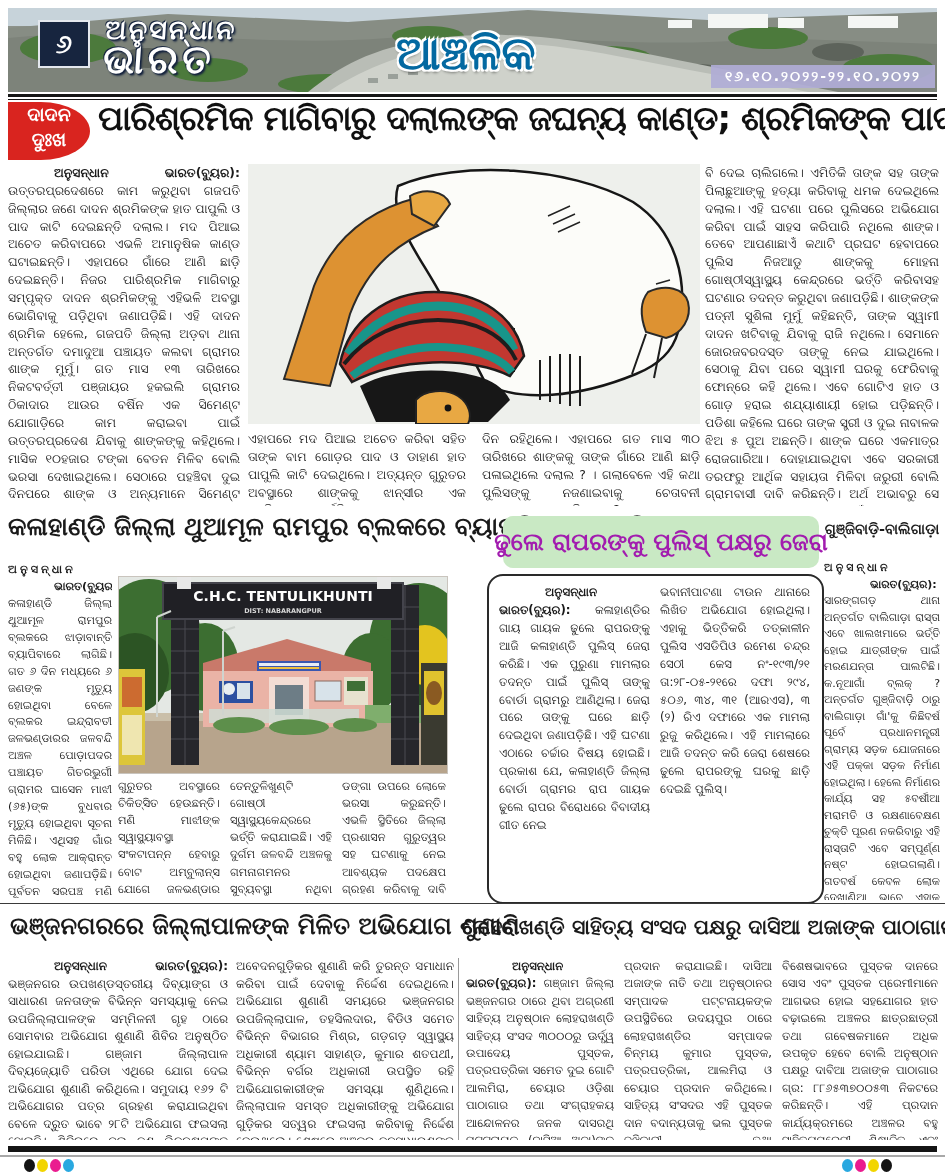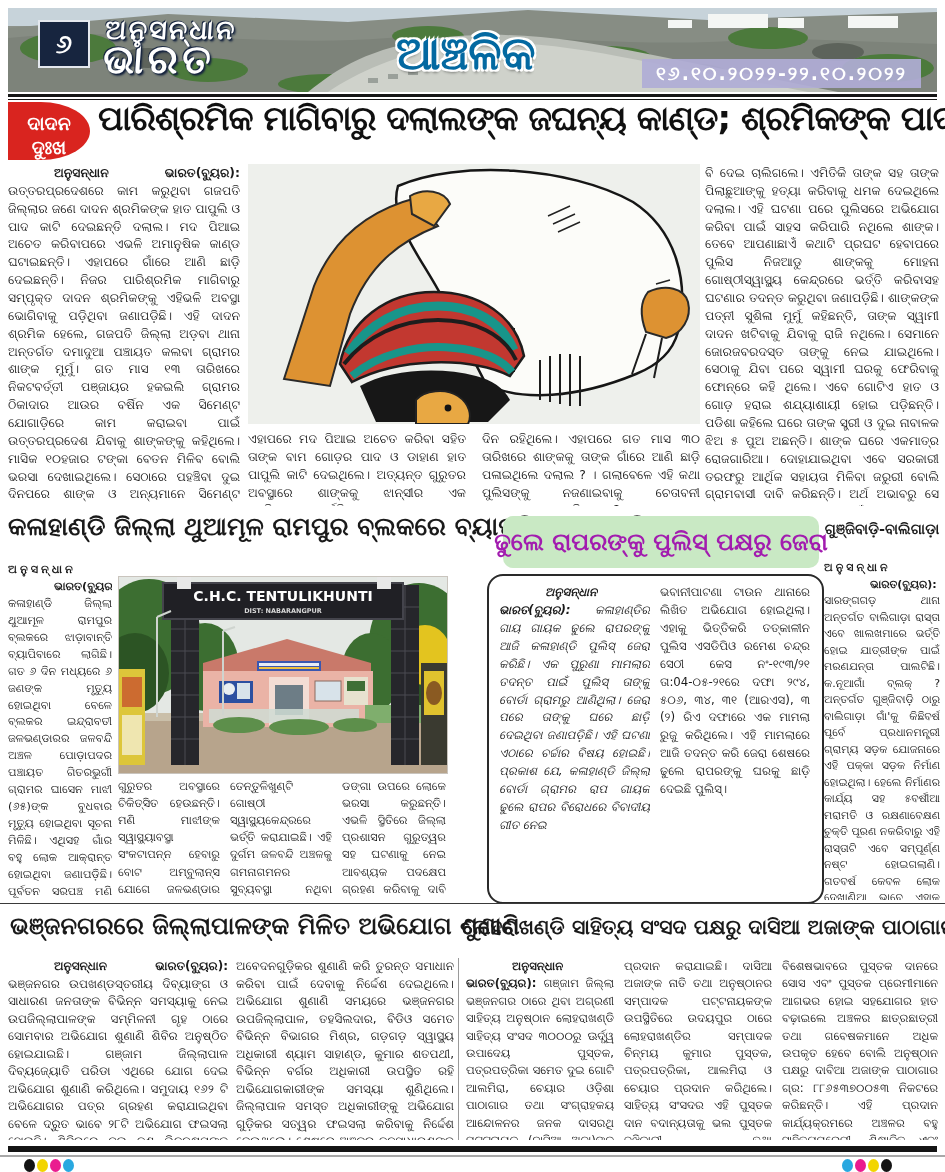--- a/index.html
+++ b/index.html
@@ -10,28 +10,28 @@
   .banner svg{display:block;}
   .pagenum{position:absolute;left:30px;top:12px;width:48px;height:44px;background:#17253f;
            border:2px solid #e4e8ee;color:#fff;font-size:26px;font-weight:bold;
            display:flex;align-items:center;justify-content:center;}
   .masthead{position:absolute;left:96px;top:8px;color:#fff;font-weight:bold;line-height:1;
             text-shadow:1px 1px 0 #17253f,2px 2px 2px #17253f,-1px -1px 0 #17253f;transform:skewX(-4deg);}
   .masthead .l1{font-size:27px;letter-spacing:2px;}
   .masthead .l2{font-size:40px;margin-top:-4px;letter-spacing:4px;}
   .section-name{position:absolute;left:388px;top:18px;font-size:46px;font-weight:bold;color:#0369a1;
       text-shadow:-2px -2px 0 #fff,2px -2px 0 #fff,-2px 2px 0 #fff,2px 2px 0 #fff,0 3px 3px rgba(0,0,0,.45);}
-  .datebox{position:absolute;right:16px;bottom:4px;background:rgba(176,172,214,.92);color:#fff;
-           font-weight:bold;font-size:19px;letter-spacing:2px;padding:3px 14px;}
+  .datebox{position:absolute;right:2px;bottom:4px;background:rgba(176,172,214,.92);color:#fff;
+           font-weight:bold;font-size:14px;letter-spacing:2px;padding:3px 14px;}
   .dblrule{position:absolute;left:8px;top:94px;width:929px;height:2px;
            border-top:3px solid #161616;border-bottom:1px solid #161616;}
   
   .kicker{position:absolute;left:8px;top:102px;width:82px;height:58px;background:#d9241f;color:#fff;
           font-weight:bold;font-size:19px;line-height:1.3;text-align:center;
-          border-radius:0 60% 60% 0/0 50% 50% 0;display:flex;flex-direction:column;justify-content:flex-end;}
+          border-radius:0 60% 60% 0/0 50% 50% 0;display:flex;flex-direction:column;justify-content:flex-start;}
   .lead-headline{position:absolute;left:98px;top:100px;width:842px;font-size:34px;font-weight:bold;
                  color:#101010;line-height:1.1;letter-spacing:-1px;white-space:nowrap;}
   .col{position:absolute;text-align:justify;overflow:hidden;font-size:12.4px;line-height:1.44;}
   .dl{font-weight:bold;margin-left:46px;}
   .dl-sp{font-weight:bold;letter-spacing:3px;}
   
   .h2a{position:absolute;left:8px;top:512px;width:490px;font-size:25px;font-weight:bold;white-space:nowrap;}
   .greenbox{position:absolute;left:503px;top:516px;width:316px;height:52px;background:#c9e9c4;
             border-radius:10px;display:flex;align-items:center;justify-content:center;}
   .greenbox span{color:#a21caf;font-size:24px;font-weight:bold;white-space:nowrap;}
@@ -238,26 +238,26 @@
     <span>ଗୁରୁତର ଅବସ୍ଥାରେ ଚିକିତ୍ସିତ ହେଉଛନ୍ତି। ମଣି ମାଝୀଙ୍କ ସ୍ୱାସ୍ଥ୍ୟାବସ୍ଥା ସଂକଟାପନ୍ନ ହେବାରୁ ବୋଟ ଅମ୍ବୁଲାନ୍ସ ଯୋଗେ ଜଳଭଣ୍ଡାର ଆରପାରିକୁ ଅଣାଯାଇ ନବରଙ୍ଗପୁର</span>
   </div>
   <div class="col" style="left:230px;top:778px;width:102px;height:122px;font-size:11.4px;line-height:1.5;">
     <span>ତେନ୍ତୁଳିଖୁଣ୍ଟି ଗୋଷ୍ଠୀ ସ୍ୱାସ୍ଥ୍ୟକେନ୍ଦ୍ରରେ ଭର୍ତ୍ତି କରାଯାଇଛି। ଏହି ଦୁର୍ଗମ ଜଳବନ୍ଦି ଅଞ୍ଚଳକୁ ଗମନାଗମନର ସୁବ୍ୟବସ୍ଥା ନଥିବା ବେଳେ ଦେଶୀ ଡଙ୍ଗା ଏବଂ ସରକାରୀ ଯନ୍ତ୍ର ଚାଳିତ</span>
   </div>
   <div class="col" style="left:342px;top:778px;width:104px;height:122px;font-size:11.4px;line-height:1.5;">
     <span>ଡଙ୍ଗା ଉପରେ ଲୋକେ ଭରସା କରୁଛନ୍ତି। ଏଭଳି ସ୍ଥିତିରେ ଜିଲ୍ଲା ପ୍ରଶାସନ ଗୁରୁତ୍ୱର ସହ ଘଟଣାକୁ ନେଇ ଆବଶ୍ୟକ ପଦକ୍ଷେପ ଗ୍ରହଣ କରିବାକୁ ଦାବି ହେଉଛି।</span>
   </div>
 
   <div class="midbox"></div>
-  <div class="col" style="left:499px;top:584px;width:151px;height:306px;font-size:11.8px;line-height:1.52;font-style:italic;">
+  <div class="col" style="left:499px;top:584px;width:151px;height:306px;font-size:11.8px;line-height:1.52;">
     <span class="dl">ଅନୁସନ୍ଧାନ ଭାରତ(ବ୍ୟୁର): </span>
     <span>କଳାହାଣ୍ଡିର ଗାୟ ଗାୟକ ଢୁଲେ ରାପରଙ୍କୁ ଆଜି କଳାହାଣ୍ଡି ପୁଲିସ୍ ଜେରା କରିଛି। ଏକ ପୁରୁଣା ମାମଲାର ତଦନ୍ତ ପାଇଁ ପୁଲିସ୍ ତାଙ୍କୁ ବୋର୍ଡା ଗ୍ରାମରୁ ଆଣିଥିଲା। ଜେରା ପରେ ତାଙ୍କୁ ଘରେ ଛାଡ଼ି ଦେଇଥିବା ଜଣାପଡ଼ିଛି। ଏହି ଘଟଣା ଏଠାରେ ଚର୍ଚ୍ଚାର ବିଷୟ ହୋଇଛି। ପ୍ରକାଶ ଯେ, କଳାହାଣ୍ଡି ଜିଲ୍ଲା ବୋର୍ଡା ଗ୍ରାମର ରାପ ଗାୟକ ଢୁଲେ ରାପର ବିରୋଧରେ ବିବାଦୀୟ ଗୀତ ନେଇ</span>
   </div>
   <div class="col" style="left:660px;top:584px;width:150px;height:306px;font-size:11.8px;line-height:1.52;">
-    <span>ଭବାନୀପାଟଣା ଟାଉନ ଥାନାରେ ଲିଖିତ ଅଭିଯୋଗ ହୋଇଥିଲା। ଏହାକୁ ଭିତ୍ତିକରି ତତ୍କାଳୀନ ପୁଲିସ ଏସଡିପିଓ ରମେଶ ଚନ୍ଦ୍ର ସେଠୀ କେସ ନଂ-୧୯୩/୨୧ ତା:04-୦୫-୨୧ରେ ଦଫା ୨୯୪, ୫୦୬, ୩୪, ୩୧ (ଆରଏସ), ୩ (୨) ରିଏ ଦଫାରେ ଏକ ମାମଲା ରୁଜୁ କରିଥିଲେ। ଏହି ମାମଲାରେ ଆଜି ତଦନ୍ତ କରି ଜେରା ଶେଷରେ ଢୁଲେ ରାପରଙ୍କୁ ଘରକୁ ଛାଡ଼ି ଦେଇଛି ପୁଲିସ୍।</span>
+    <span>ଭବାନୀପାଟଣା ଟାଉନ ଥାନାରେ ଲିଖିତ ଅଭିଯୋଗ ହୋଇଥିଲା। ଏହାକୁ ଭିତ୍ତିକରି ତତ୍କାଳୀନ ପୁଲିସ ଏସଡିପିଓ ରମେଶ ଚନ୍ଦ୍ର ସେଠୀ କେସ ନଂ-୧୯୩/୨୧ ତା:୨୮-୦୫-୨୧ରେ ଦଫା ୨୯୪, ୫୦୬, ୩୪, ୩୧ (ଆରଏସ), ୩ (୨) ରିଏ ଦଫାରେ ଏକ ମାମଲା ରୁଜୁ କରିଥିଲେ। ଏହି ମାମଲାରେ ଆଜି ତଦନ୍ତ କରି ଜେରା ଶେଷରେ ଢୁଲେ ରାପରଙ୍କୁ ଘରକୁ ଛାଡ଼ି ଦେଇଛି ପୁଲିସ୍।</span>
   </div>
 
   <div class="col" style="left:824px;top:560px;width:116px;height:340px;font-size:11px;line-height:1.5;">
     <span class="dl-sp">ଅନୁସନ୍ଧାନ </span>
     <span class="dl">ଭାରତ(ବ୍ୟୁର): </span>
     <span>ସାରଙ୍ଗଗଡ଼ ଥାନା ଅନ୍ତର୍ଗତ ବାଲିଗାଡ଼ା ରାସ୍ତା ଏବେ ଖାଲଖମାରେ ଭର୍ତ୍ତି ହୋଇ ଯାତ୍ରୀ‌ଙ୍କ ପାଇଁ ମରଣଯନ୍ତା ପାଲଟିଛି। କ.ନୂଆଗାଁ ବ୍ଲକ୍ ? ଅନ୍ତର୍ଗତ ଗୁଞ୍ଜିବାଡ଼ି ଠାରୁ ବାଲିଗାଡ଼ା ଗାଁ'କୁ କିଛିବର୍ଷ ପୂର୍ବେ ପ୍ରଧାନମନ୍ତ୍ରୀ ଗ୍ରାମ୍ୟ ସଡ଼କ ଯୋଜନାରେ ଏହି ପକ୍କା ସଡ଼କ ନିର୍ମାଣ ହୋଇଥିଲା। ହେଲେ ନିର୍ମାଣର କାର୍ଯ୍ୟ ସହ ୫ବର୍ଷୀଆ ମରାମତି ଓ ରକ୍ଷଣାବେକ୍ଷଣ ଚୁକ୍ତି ପୂରଣ ନକରିବାରୁ ଏହି ରାସ୍ତାଟି ଏବେ ସମ୍ପୂର୍ଣ୍ଣ ନଷ୍ଟ ହୋଇଗଲାଣି। ଗତବର୍ଷ କେବଳ ଲୋକ ଦେଖାଣିଆ ଭାବେ ଏହାକୁ ମରାମତି କରା ଯାଇଥିବା ବେଳେ ରାସ୍ତାର ଅବସ୍ଥା ସୁଧୁରି ନଥିବା ଗ୍ରାମବାସୀ ଅଭିଯୋଗ କରିଛନ୍ତି। ତେଣୁ ପ୍ରଶାସନ ତୁରନ୍ତ ଏଥିପ୍ରତି ଧ୍ୟାନ ଦେବାକୁ ସେମାନେ ଦାବି ହୋଇଛନ୍ତି।</span>
   </div>
 
   <div class="seprule"></div>
   <div class="h3a">ଭଞ୍ଜନଗରରେ ଜିଲ୍ଲାପାଳଙ୍କ ମିଳିତ ଅଭିଯୋଗ ଶୁଣାଣି</div>

